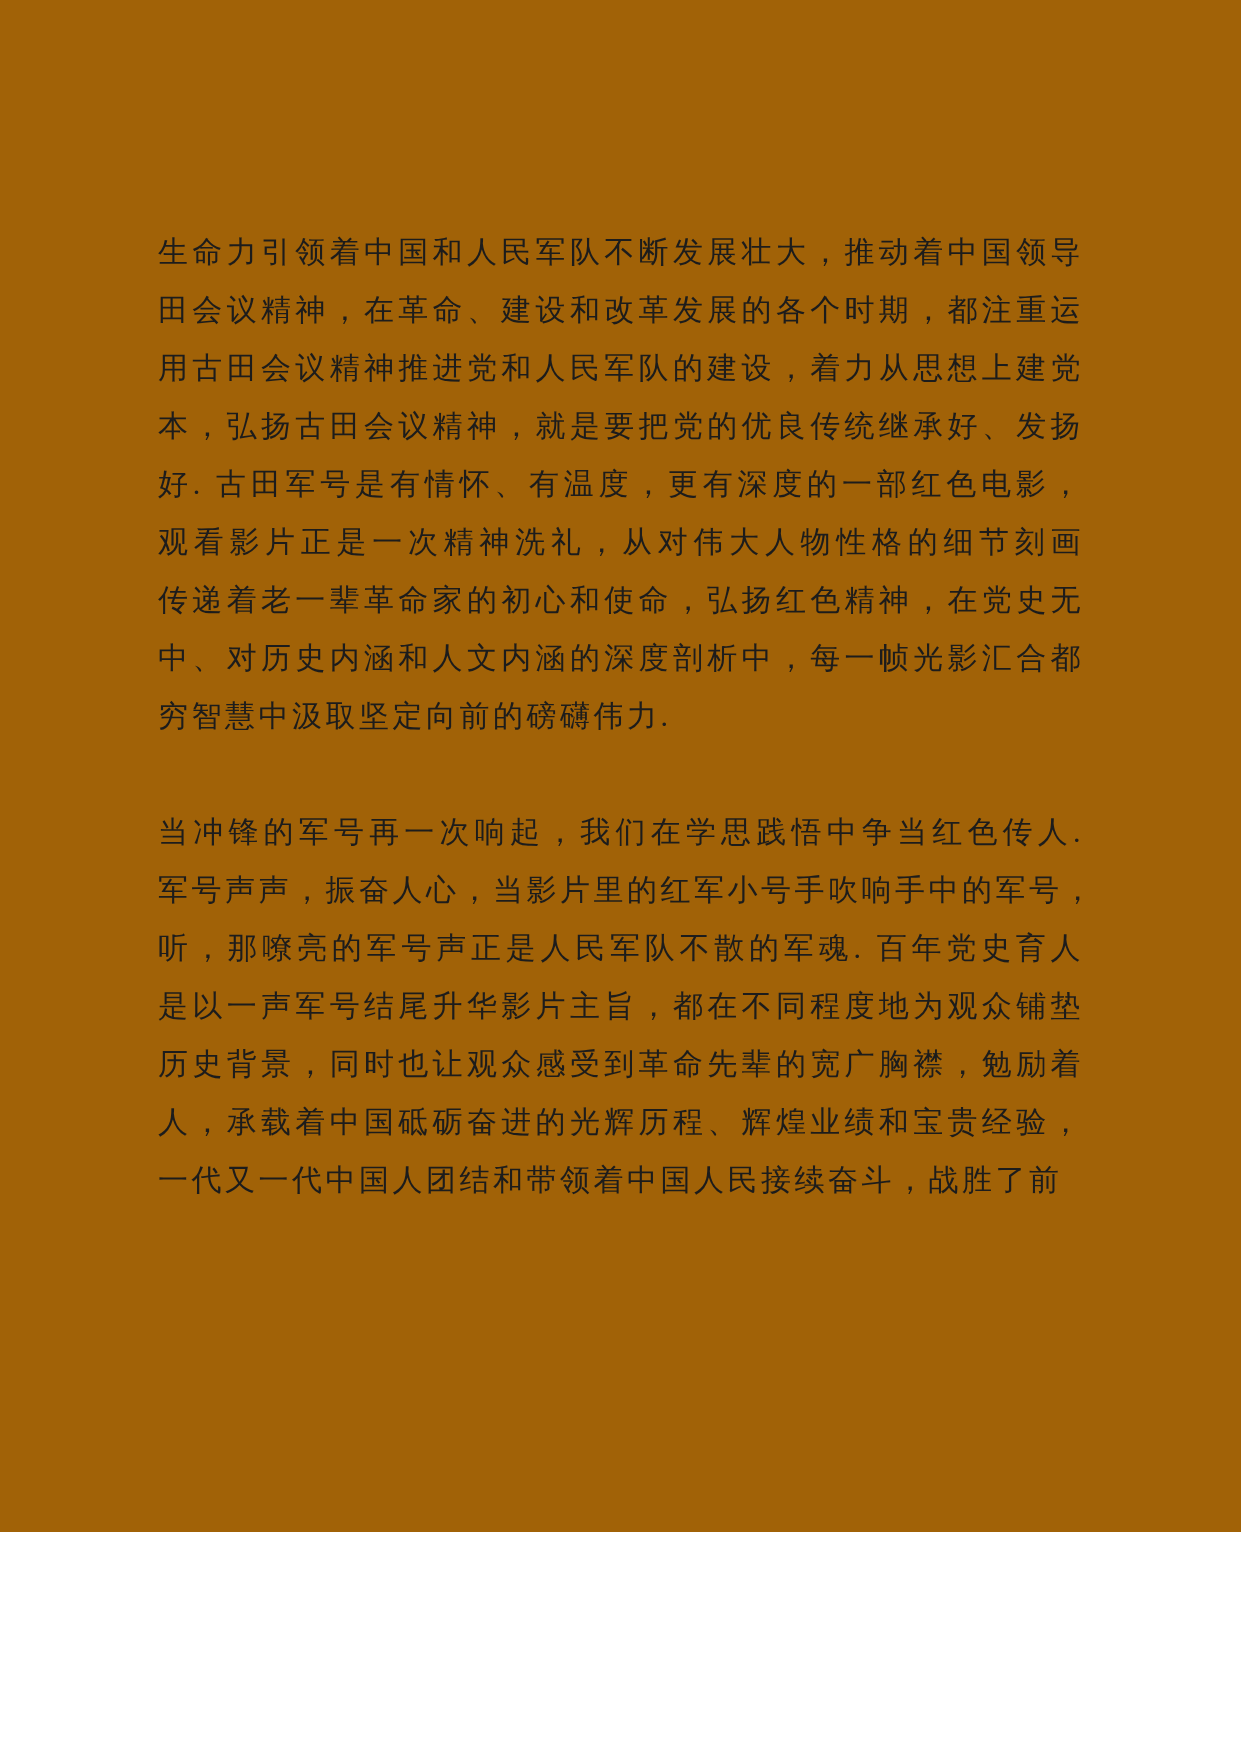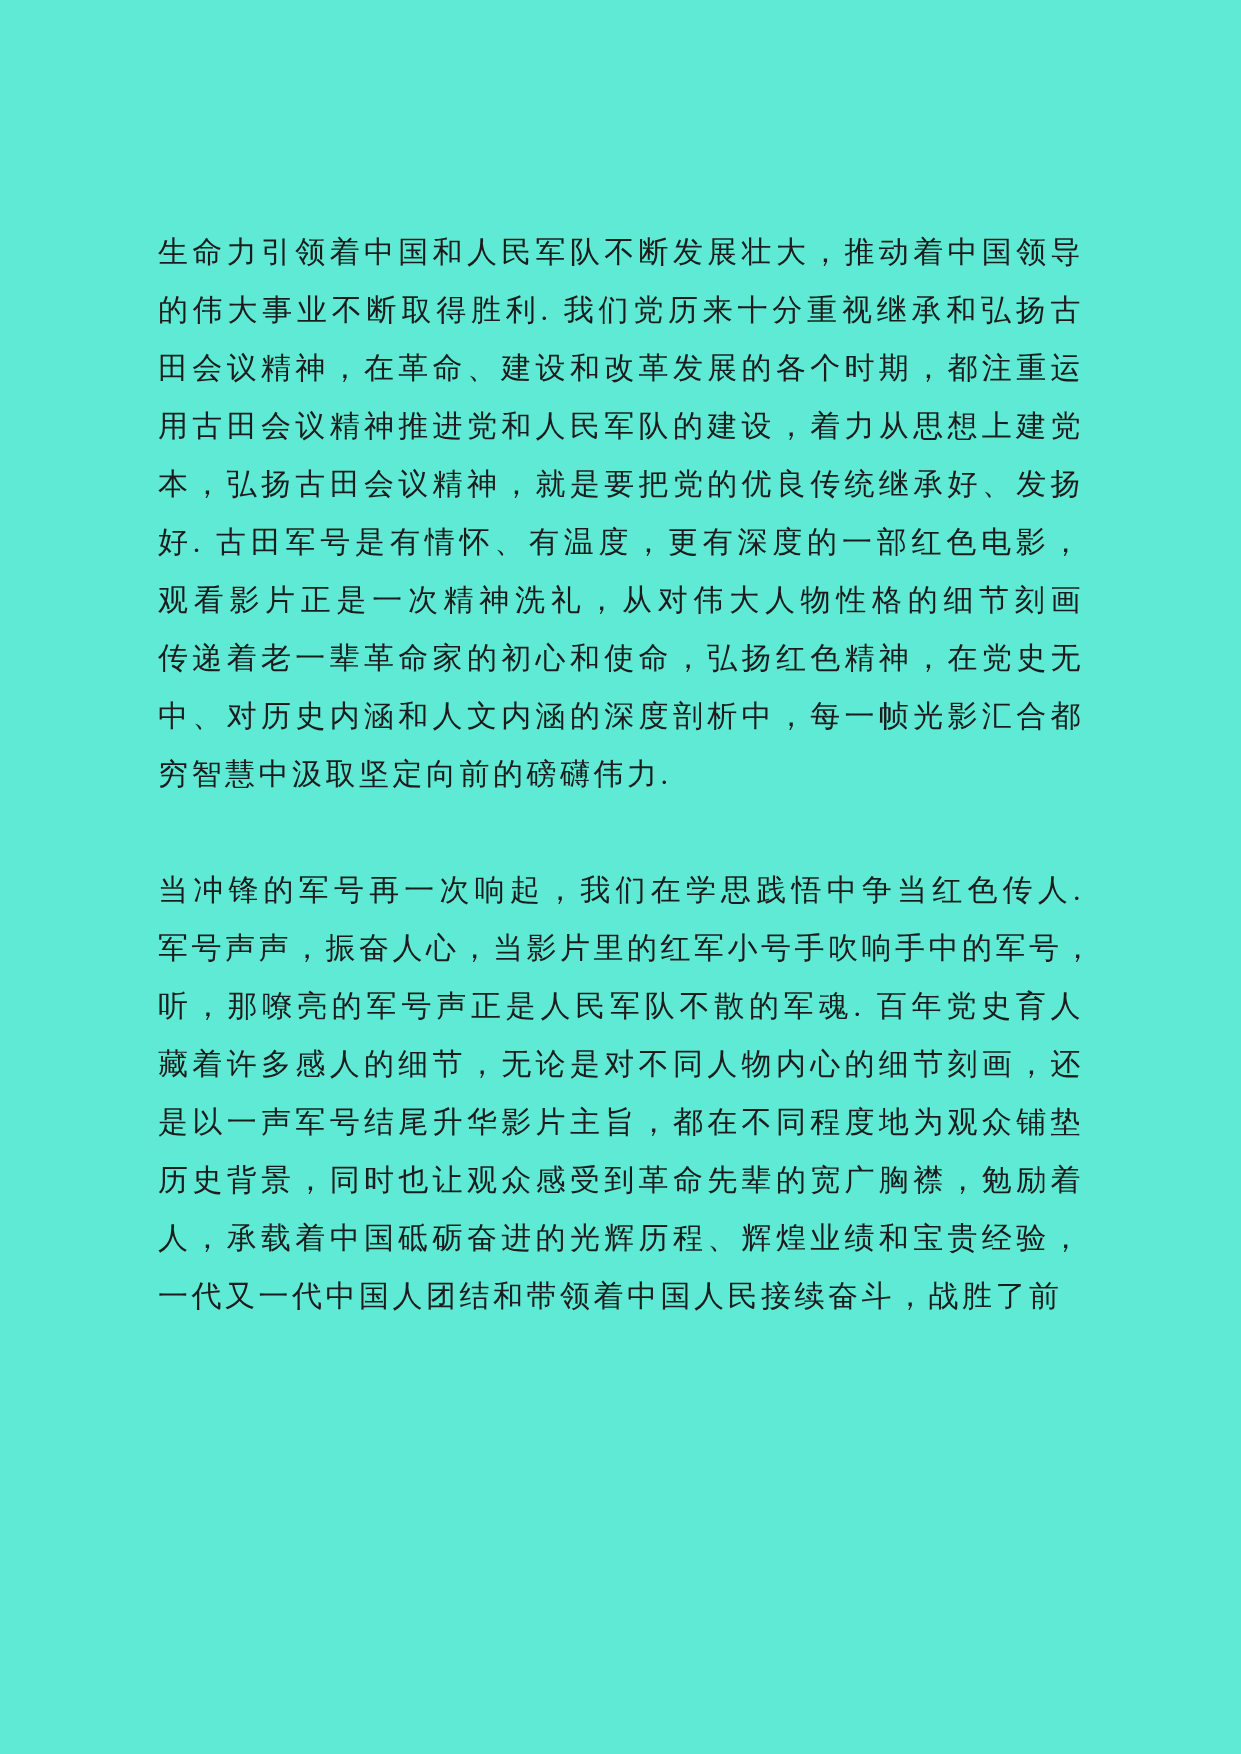--- a/index.html
+++ b/index.html
@@ -3,22 +3,22 @@
 <meta charset="utf-8">
 <style>
   html, body {
     margin: 0;
     padding: 0;
     background: #ffffff;
   }
   .page {
     position: relative;
     width: 1241px;
-    height: 1754px;
-    background: #5eead4;
+    height: 1532px;
+    background: #a16207;
     overflow: hidden;
     font-family: "Liberation Serif", "DejaVu Serif", serif;
   }
   .text-block {
     position: absolute;
     left: 158px;
     top: 223px;
     width: 926px;
     color: #1c1c1c;
     font-size: 30px;
@@ -47,36 +47,34 @@
   }
 </style>
 </head>
 <body>
 
 <div class="page">
   <div class="text-block">
 
     <div class="paragraph">
       <div class="line">生命力引领着中国和人民军队不断发展壮大，推动着中国领导</div>
-      <div class="line">的伟大事业不断取得胜利. 我们党历来十分重视继承和弘扬古</div>
       <div class="line">田会议精神，在革命、建设和改革发展的各个时期，都注重运</div>
       <div class="line">用古田会议精神推进党和人民军队的建设，着力从思想上建党</div>
       <div class="line">本，弘扬古田会议精神，就是要把党的优良传统继承好、发扬</div>
       <div class="line">好. 古田军号是有情怀、有温度，更有深度的一部红色电影，</div>
       <div class="line">观看影片正是一次精神洗礼，从对伟大人物性格的细节刻画</div>
       <div class="line">传递着老一辈革命家的初心和使命，弘扬红色精神，在党史无</div>
       <div class="line">中、对历史内涵和人文内涵的深度剖析中，每一帧光影汇合都</div>
       <div class="line last-line">穷智慧中汲取坚定向前的磅礴伟力.</div>
     </div>
 
     <div class="paragraph">
       <div class="line">当冲锋的军号再一次响起，我们在学思践悟中争当红色传人.</div>
       <div class="line">军号声声，振奋人心，当影片里的红军小号手吹响手中的军号，</div>
       <div class="line">听，那嘹亮的军号声正是人民军队不散的军魂. 百年党史育人</div>
-      <div class="line">藏着许多感人的细节，无论是对不同人物内心的细节刻画，还</div>
       <div class="line">是以一声军号结尾升华影片主旨，都在不同程度地为观众铺垫</div>
       <div class="line">历史背景，同时也让观众感受到革命先辈的宽广胸襟，勉励着</div>
       <div class="line">人，承载着中国砥砺奋进的光辉历程、辉煌业绩和宝贵经验，</div>
       <div class="line last-line">一代又一代中国人团结和带领着中国人民接续奋斗，战胜了前</div>
     </div>
 
   </div>
 </div>
 
 </body></html>

